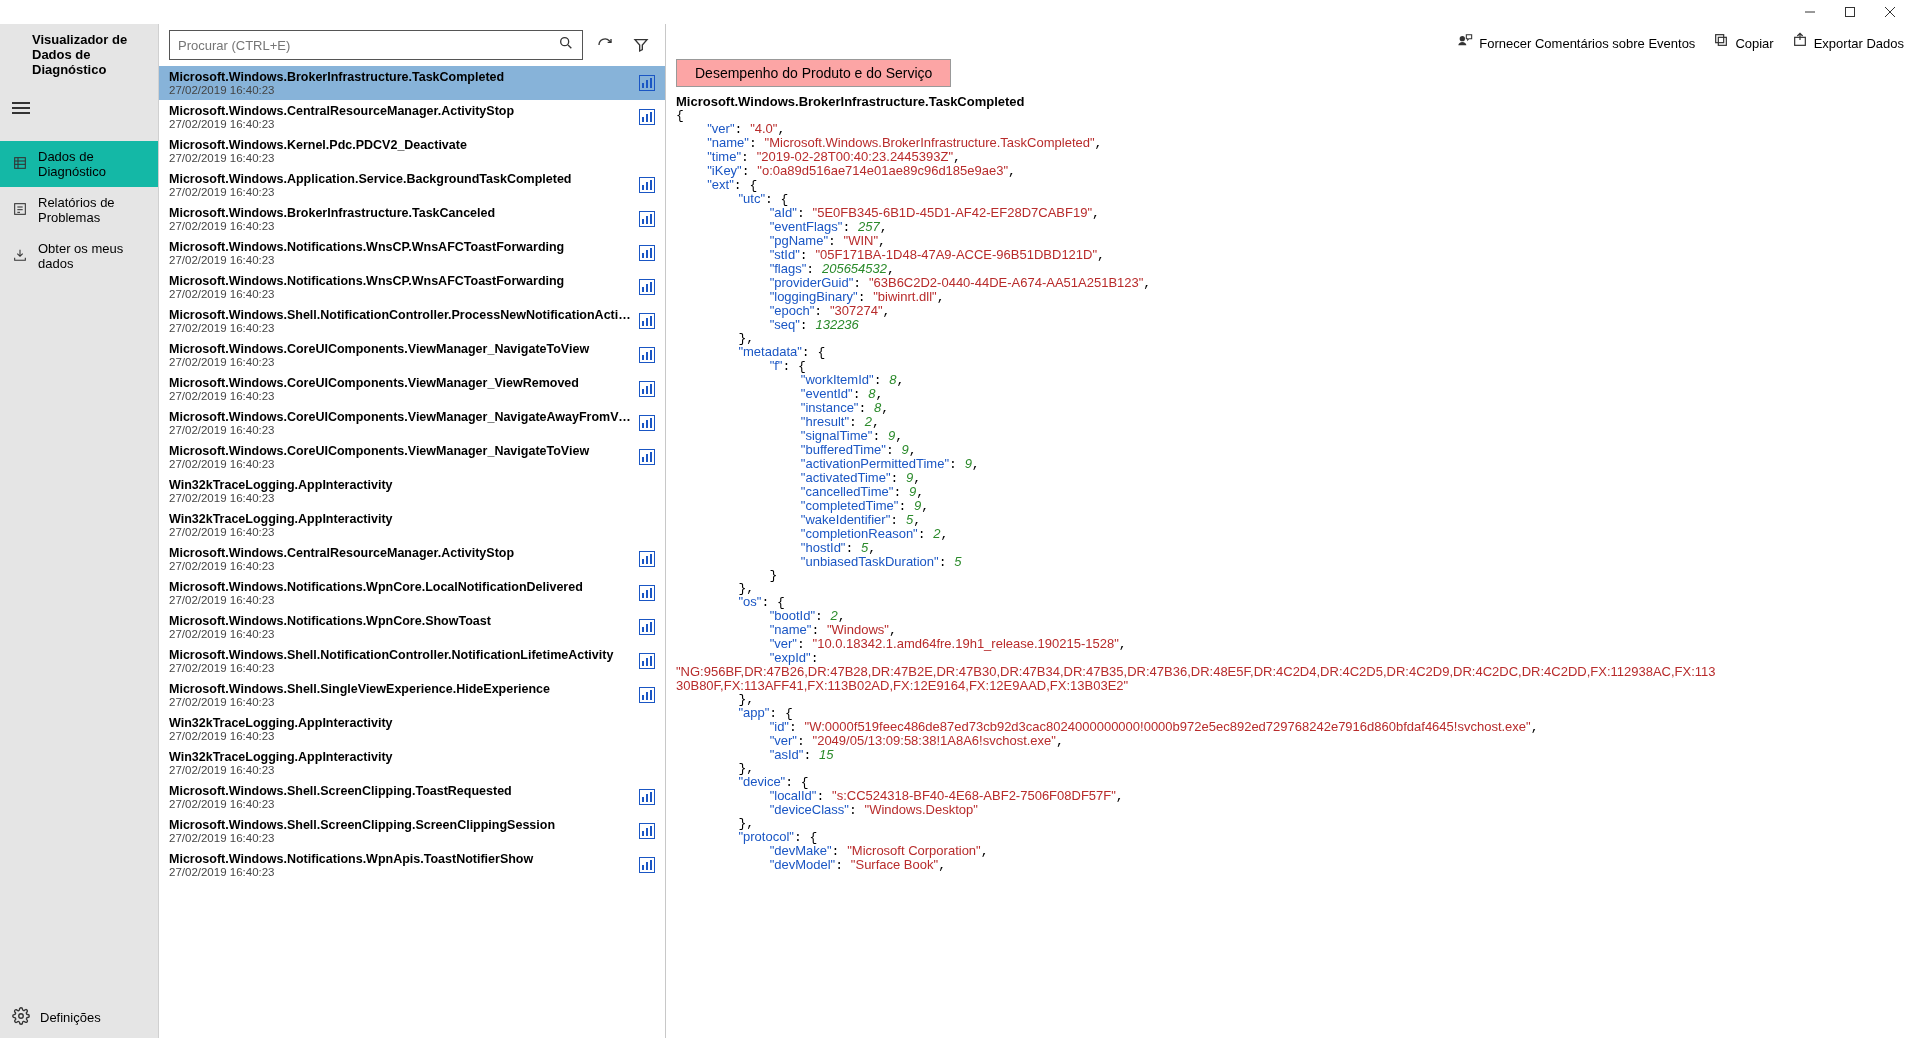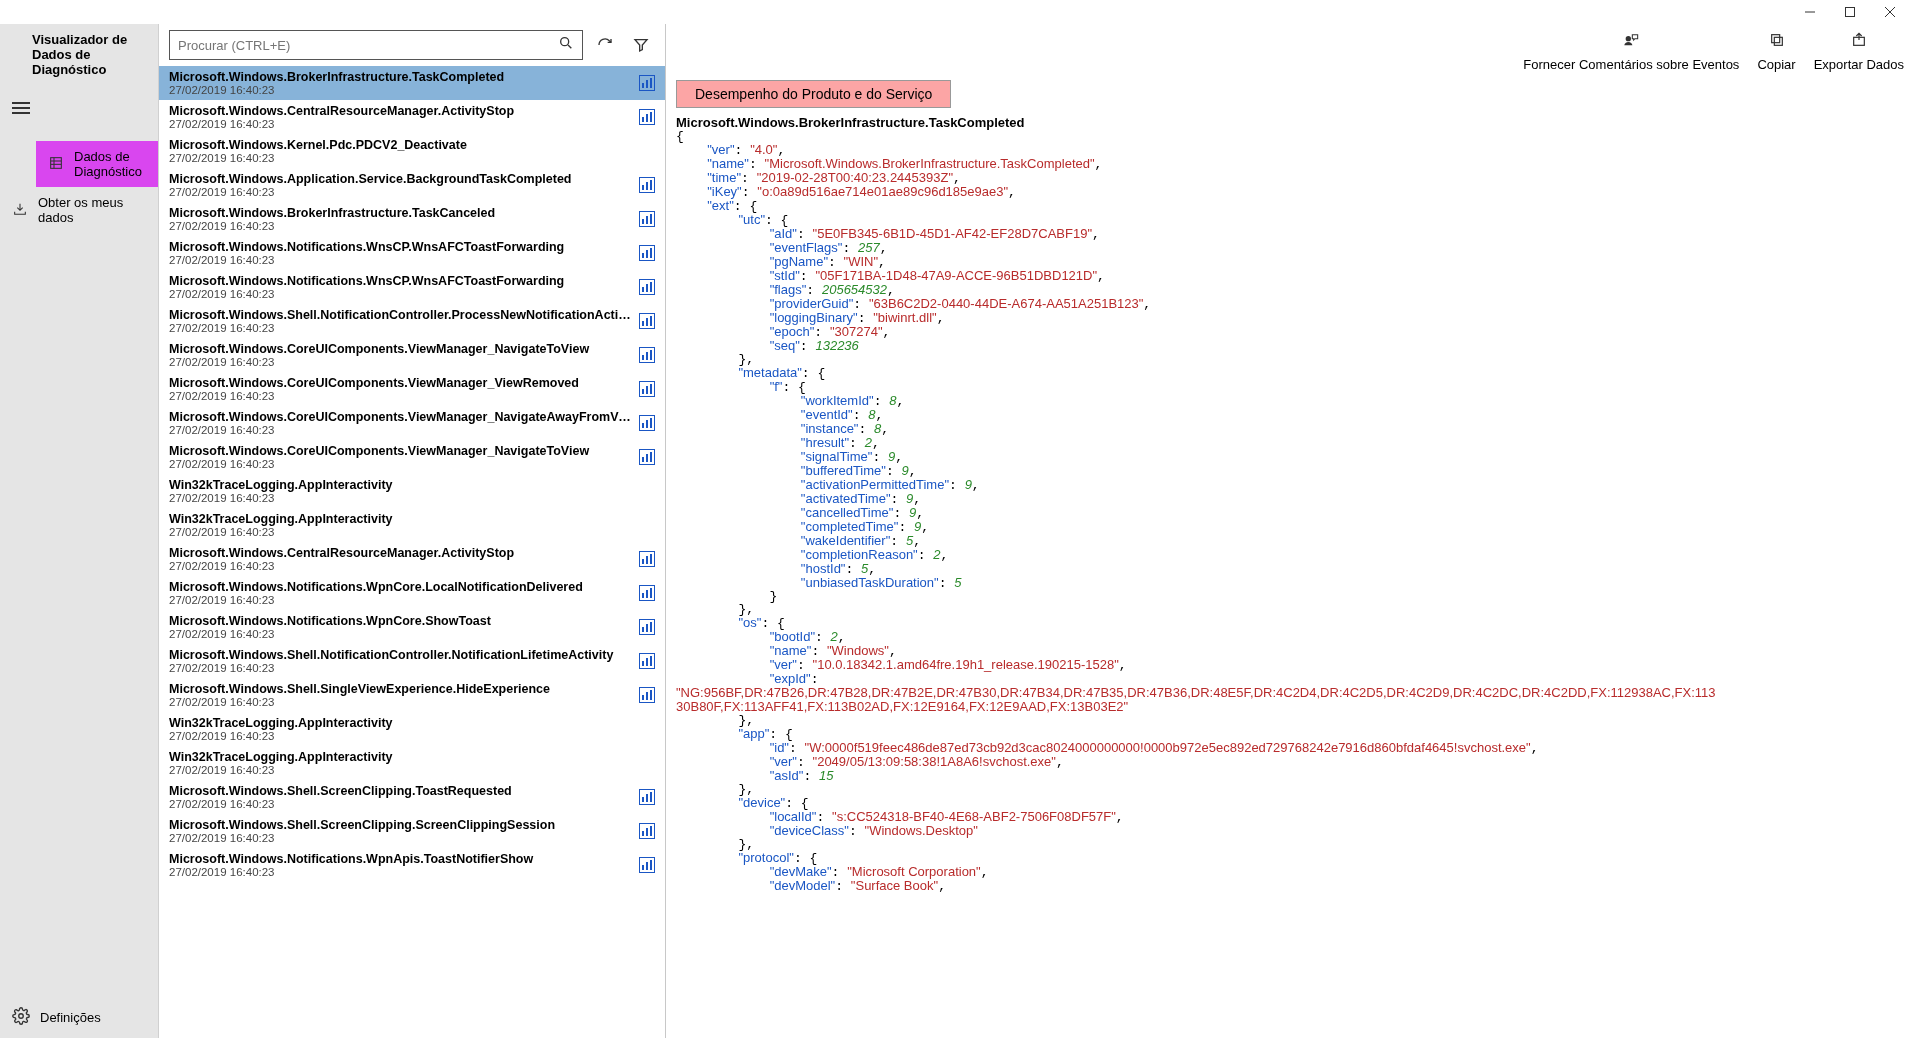--- a/index.html
+++ b/index.html
@@ -13,21 +13,21 @@
 .main { flex: 1; display: flex; min-height: 0; }
 
 
 .sidebar { width: 159px; background: #e5e5e5; display: flex; flex-direction: column; border-right: 1px solid #d0d0d0; }
 .sidebar .title { font-size: 13px; font-weight: 600; padding: 8px 12px 12px 32px; }
 .sidebar .hamburger { padding: 10px 12px; cursor: pointer; }
 .sidebar .hamburger .linebox { width: 18px; }
 .sidebar .hamburger .line { height: 2px; background: #333; margin: 3px 0; }
 .sidebar .nav { margin-top: 14px; flex: 1; }
 .sidebar .nav-item { display: flex; align-items: center; padding: 8px 12px; font-size: 13px; cursor: pointer; gap: 10px; }
-.sidebar .nav-item.active { background: #d946ef; margin-left: 36px; }
+.sidebar .nav-item.active { background: #14b8a6; }
 .sidebar .nav-item svg { width: 16px; height: 16px; flex-shrink: 0; }
 .sidebar .settings { margin-top: auto; display: flex; align-items: center; gap: 10px; padding: 10px 12px; font-size: 13px; cursor: pointer; }
 .sidebar .settings svg { width: 18px; height: 18px; }
 
 
 .listcol { width: 507px; border-right: 1px solid #c8c8c8; display: flex; flex-direction: column; min-height:0; }
 .list-toolbar { display: flex; align-items: center; padding: 6px 10px; gap: 8px; }
 .searchbox { flex: 1; display: flex; align-items: center; border: 1px solid #555; height: 30px; padding: 0 8px; background: #fff; }
 .searchbox input { flex: 1; border: none; outline: none; font-size: 13px; background: transparent; }
 .searchbox svg, .tbtn svg { width: 16px; height: 16px; }
@@ -38,21 +38,21 @@
 .event-item .text { flex: 1; min-width: 0; }
 .event-item .name { font-size: 12.5px; font-weight: 600; white-space: nowrap; overflow: hidden; text-overflow: ellipsis; }
 .event-item .date { font-size: 11.5px; color: #444; }
 .event-item.selected { background: #87b3d9; }
 .event-item .chart-icon { width: 16px; height: 16px; flex-shrink: 0; margin-left: 6px; }
 .event-item .chart-icon svg { width: 16px; height: 16px; }
 
 
 .detail { flex: 1; display:flex; flex-direction:column; min-width: 0; }
 .detail-toolbar { display:flex; justify-content:flex-end; align-items:center; gap: 18px; padding: 8px 14px; font-size: 13px; }
-.detail-toolbar .tbitem { display:flex; align-items:center; gap:6px; cursor:pointer;flex-direction:column; }
+.detail-toolbar .tbitem { display:flex; align-items:flex-end; gap:6px; cursor:pointer; }
 .detail-toolbar svg { width: 16px; height: 16px; }
 .detail-body { flex:1; padding: 0 4px 0 10px; min-height:0;}
 .category-btn { display:inline-block; border:1px solid #999; background:#fca5a5; padding:5px 18px; font-size:14px; margin:0 0 8px 0; cursor:pointer;}
 .json { font-family: Consolas, "Courier New", monospace; font-size: 13px; line-height: 1.0; white-space: pre; overflow:hidden; }
 .json .key { color: #1a56c4; }
 .json .str { color: #b82b2b; }
 .json .num { color: #2a8a2a; font-style: italic; }
 </style>
 </head>
 <body>
@@ -91,20 +91,29 @@
       </div>
       <div class="nav" id="nav">
           <div class="nav-item active">
             <span><svg viewBox="0 0 24 24" fill="none" stroke="#333" stroke-width="1.6">
                 <rect x="4" y="4" width="16" height="16"></rect>
                 <line x1="4" y1="9" x2="20" y2="9"></line>
                 <line x1="4" y1="14" x2="20" y2="14"></line>
                 <line x1="9" y1="4" x2="9" y2="20"></line>
               </svg></span>
             <span>Dados de Diagnóstico</span>
+          </div>
+          <div class="nav-item">
+            <span><svg viewBox="0 0 24 24" fill="none" stroke="#333" stroke-width="1.6">
+                <rect x="4" y="4" width="16" height="16"></rect>
+                <line x1="8" y1="9" x2="16" y2="9"></line>
+                <line x1="8" y1="13" x2="16" y2="13"></line>
+                <line x1="8" y1="17" x2="12" y2="17"></line>
+              </svg></span>
+            <span>Relatórios de Problemas</span>
           </div>
           <div class="nav-item">
             <span><svg viewBox="0 0 24 24" fill="none" stroke="#333" stroke-width="1.6">
                 <path d="M4 16v4h16v-4"></path>
                 <path d="M12 4v10M8 10l4 4 4-4"></path>
               </svg></span>
             <span>Obter os meus dados</span>
           </div>
         </div>
       <div class="settings">

